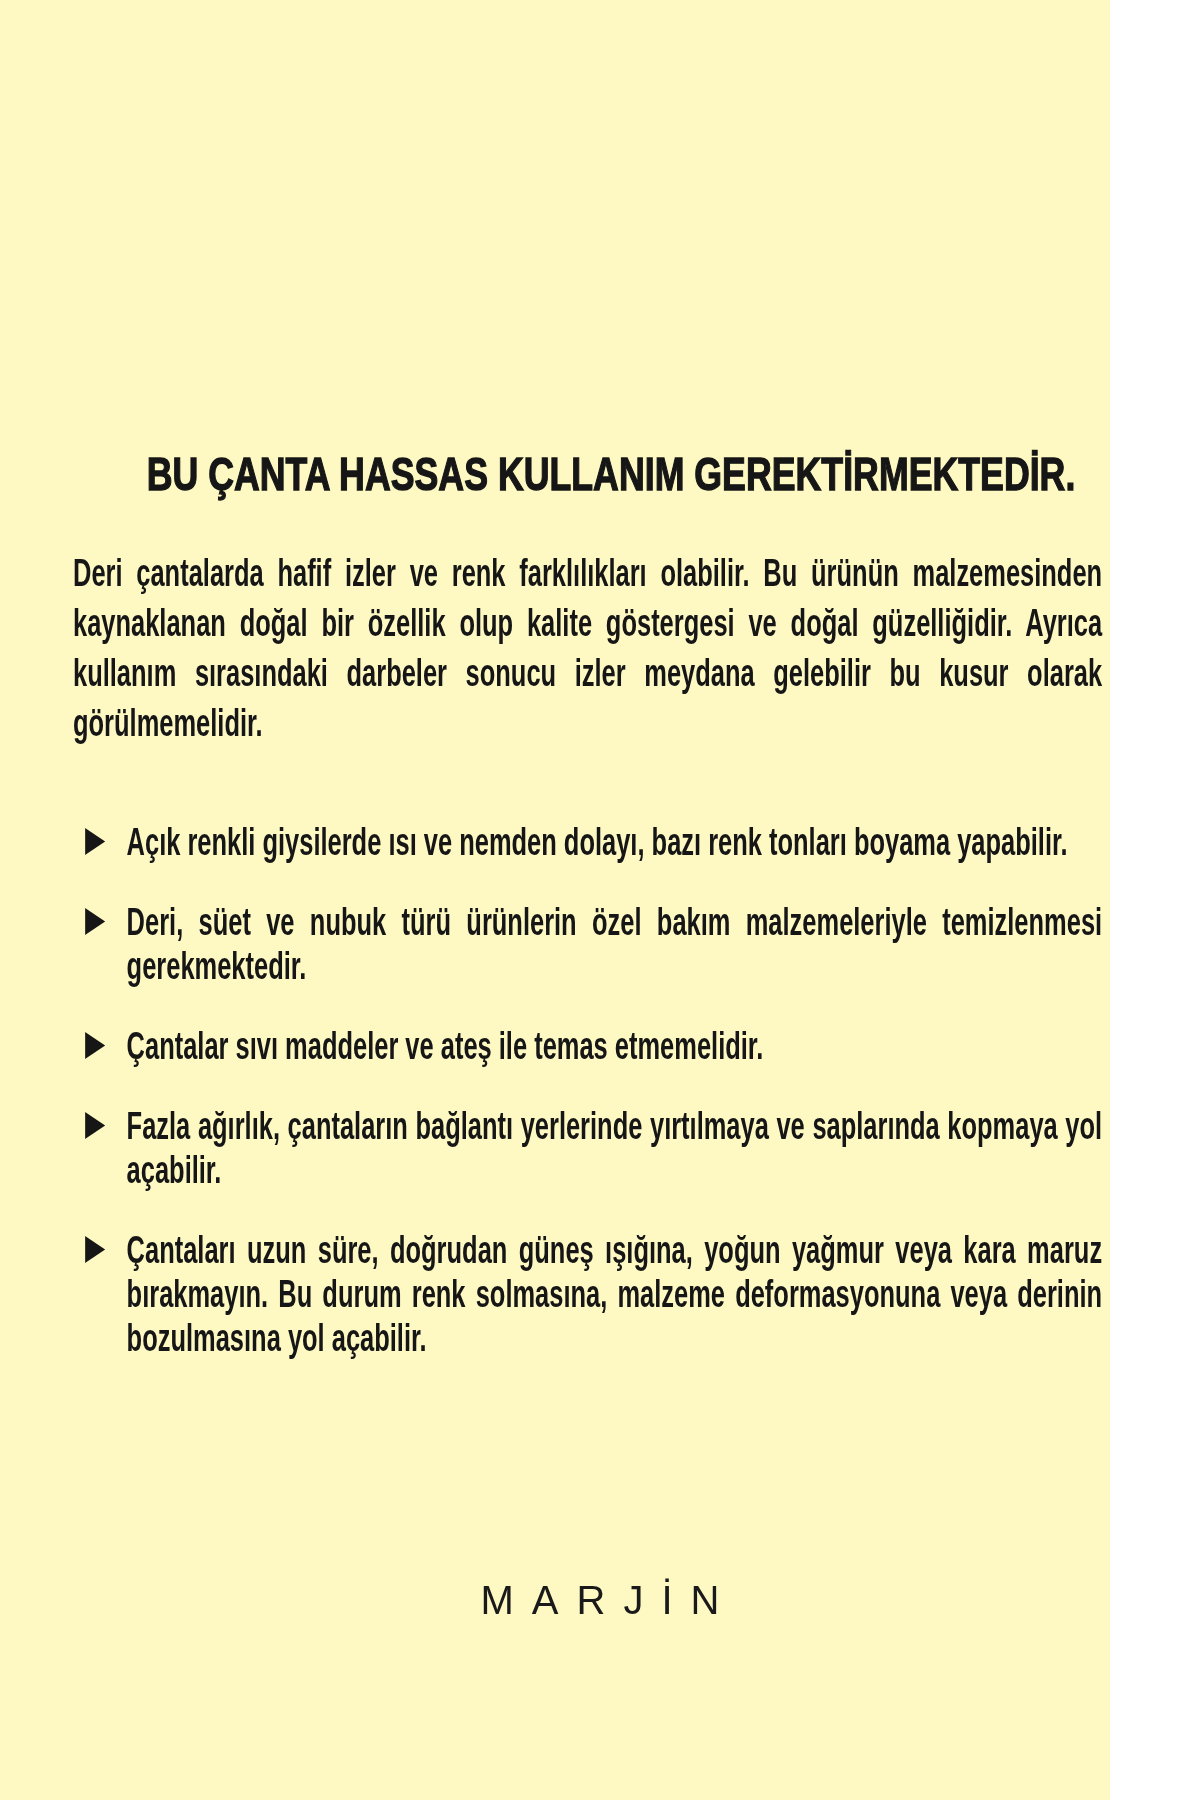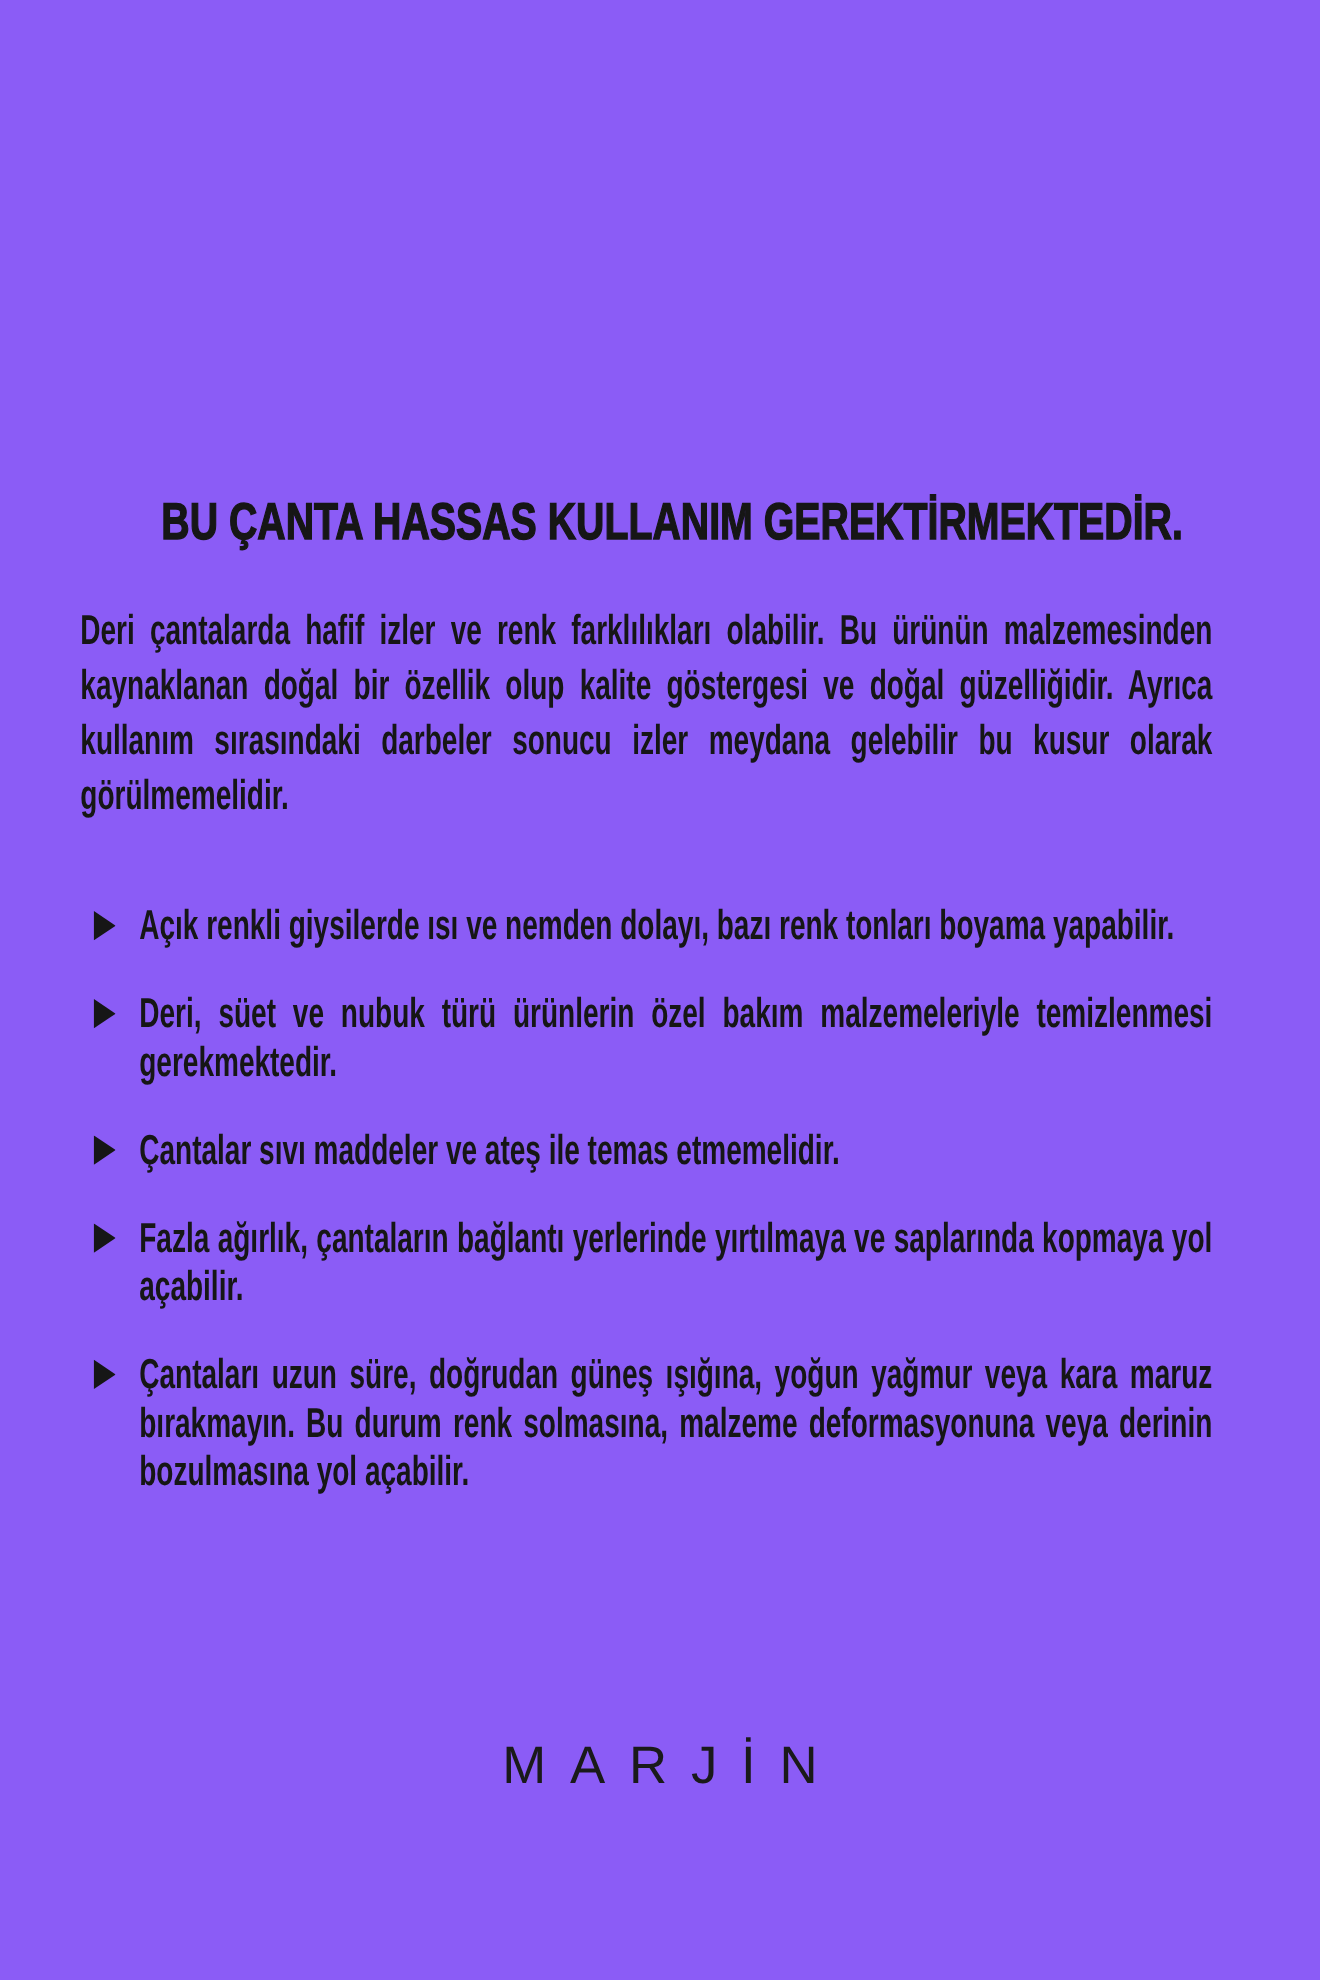--- a/index.html
+++ b/index.html
@@ -1,20 +1,20 @@
 <!DOCTYPE html>
 <html><head>
 <meta charset="utf-8">
 <style>
   html, body { margin: 0; padding: 0; }
   .page {
     position: relative;
-    width: 1200px;
+    width: 1110px;
     height: 1800px;
-    background: #8b5cf6;
+    background: #fef9c3;
     color: #161616;
     font-family: "Liberation Sans", sans-serif;
     overflow: hidden;
   }
 
   
   .title-wrap {
     position: absolute;
     top: 446px;
     left: 0;
@@ -82,21 +82,21 @@
   
   .logo-wrap {
     position: absolute;
     top: 1578px;
     left: 0;
     width: 1200px;
     text-align: center;
   }
   .logo {
     display: inline-block;
-    font-size: 48px;
+    font-size: 40px;
     font-weight: 400;
     letter-spacing: 0.45em;
     margin-right: -0.45em;
     color: #1a1a1a;
   }
 </style>
 </head>
 <body>
 
 <div class="page">

